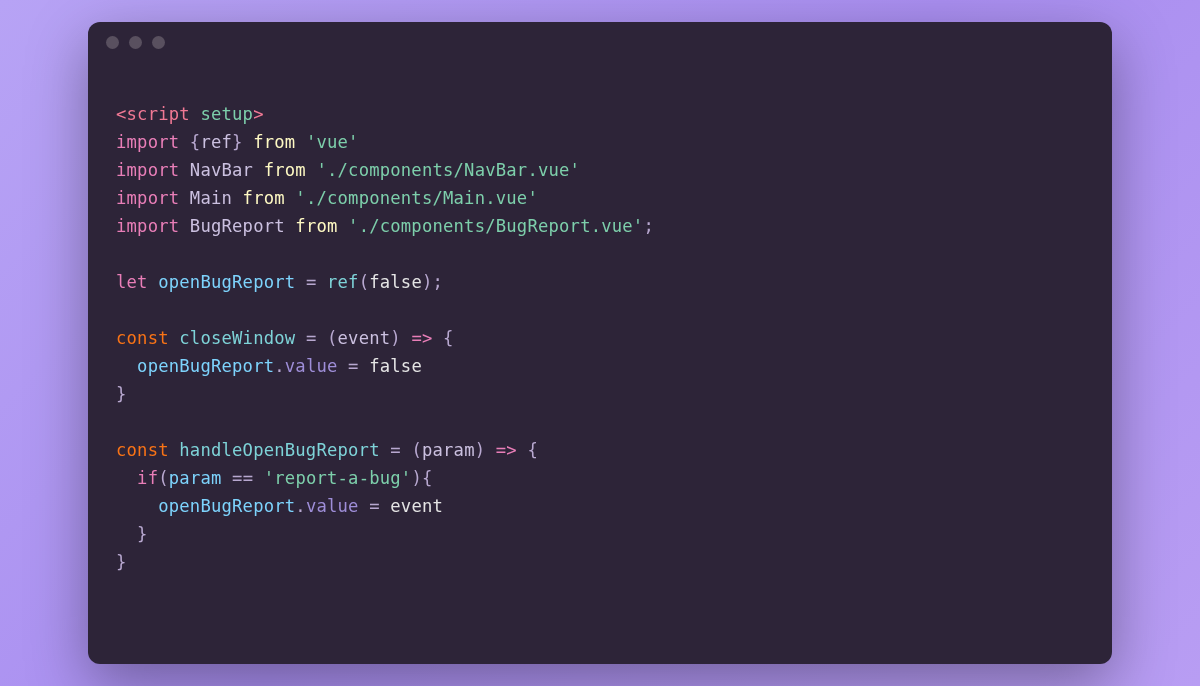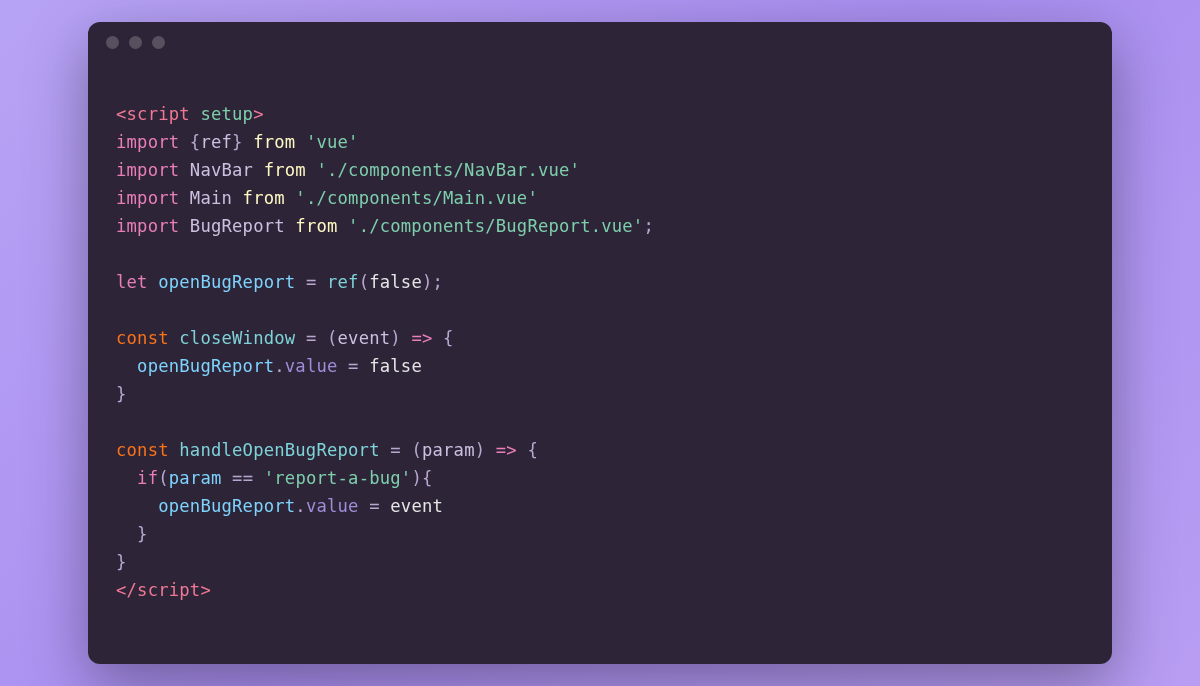--- a/index.html
+++ b/index.html
@@ -118,15 +118,14 @@
     <div class="code-line"><span class="c-const">const</span><span class="c-fn"> handleOpenBugReport</span><span class="c-eq"> =</span><span class="c-paren"> (</span><span class="c-param">param</span><span class="c-paren">)</span><span class="c-arrow"> =&gt;</span><span class="c-brace"> {</span></div>
 
     <div class="code-line"><span>  </span><span class="c-if">if</span><span class="c-paren">(</span><span class="c-var">param</span><span class="c-cmp"> ==</span><span class="c-string"> 'report-a-bug'</span><span class="c-paren">)</span><span class="c-brace">{</span></div>
 
     <div class="code-line"><span>    </span><span class="c-var">openBugReport</span><span class="c-dot">.</span><span class="c-prop">value</span><span class="c-eq"> =</span><span class="c-bool"> event</span></div>
 
     <div class="code-line"><span>  </span><span class="c-brace">}</span></div>
 
     <div class="code-line"><span class="c-brace">}</span></div>
 
-    <div class="code-line"><span class="c-tag">&lt;/</span><span class="c-tag">script</span><span class="c-tag">&gt;</span></div>
   </div>
 </div>
 
 </body></html>

